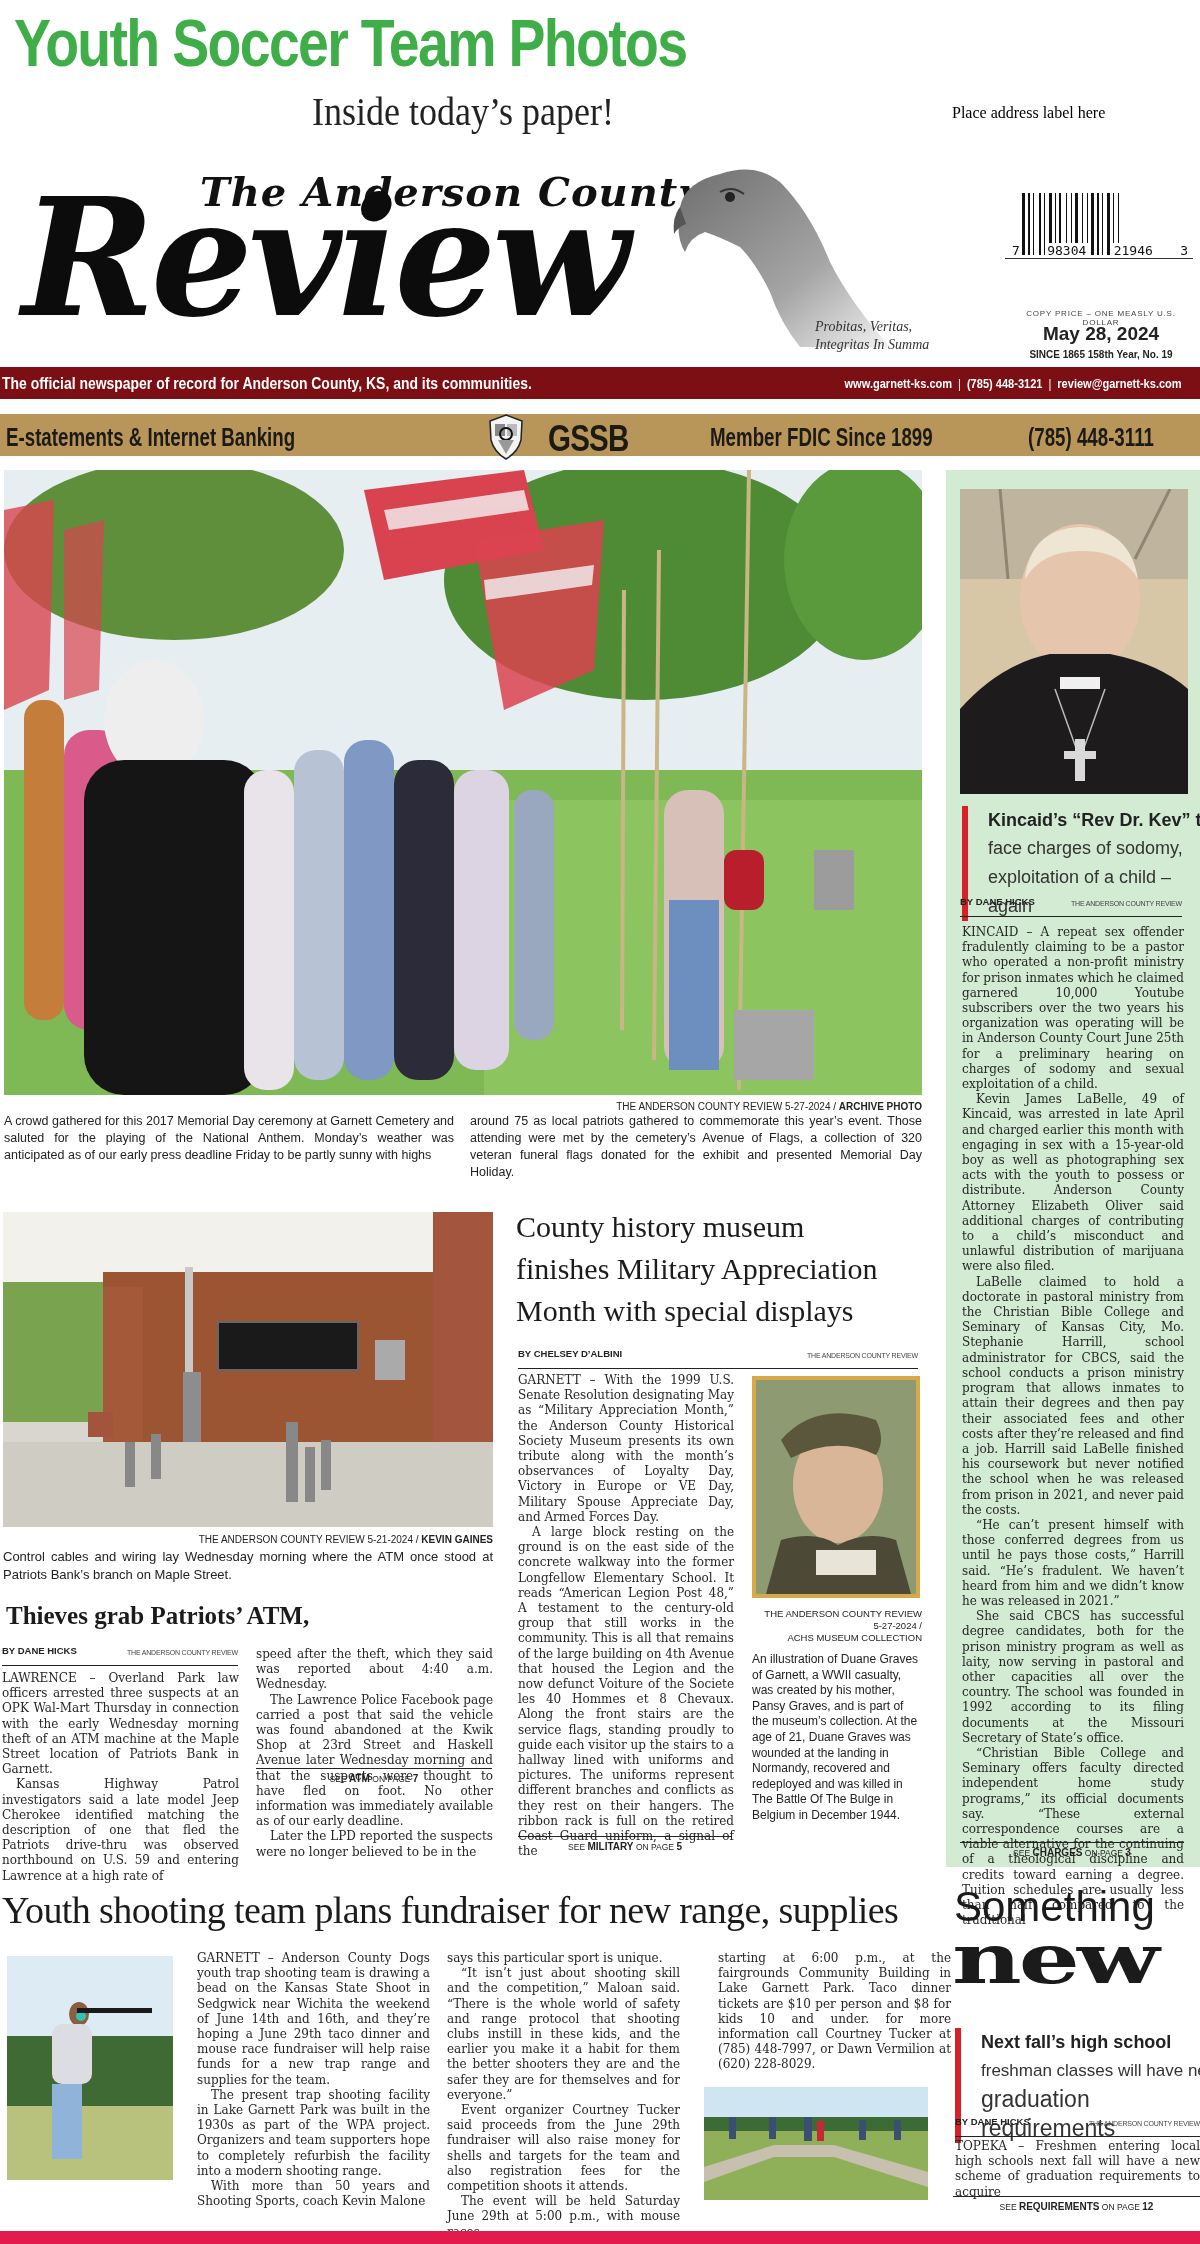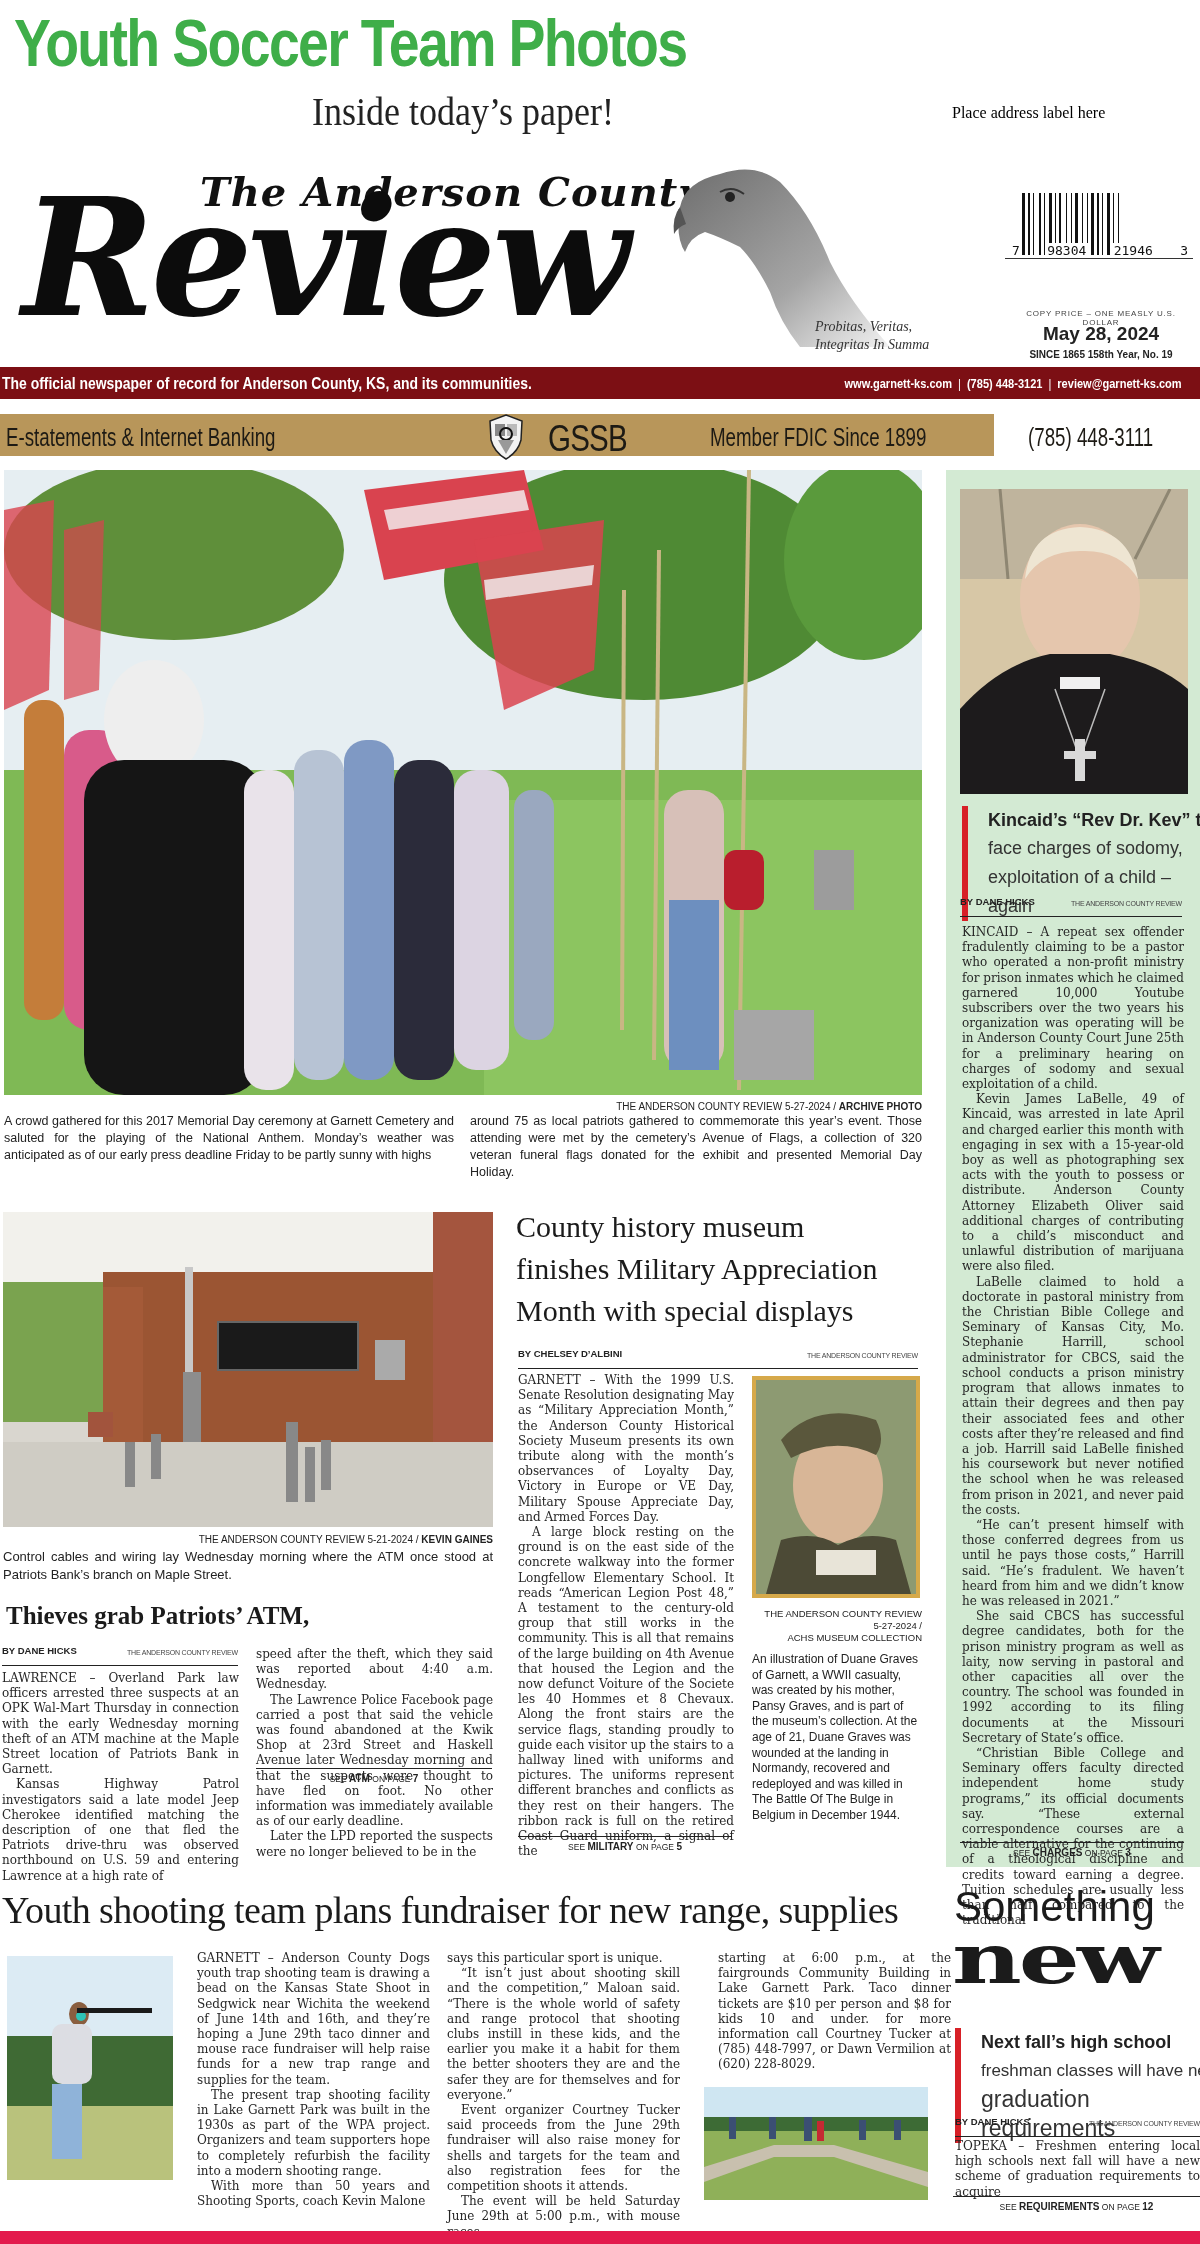--- a/index.html
+++ b/index.html
@@ -24,21 +24,21 @@
   .barcode-digits span { background: #fff; padding: 0 2px; }
   .copy-price { left: 1008px; top: 309px; width: 186px; text-align: center; font-family: "Liberation Sans", sans-serif; font-size: 8px; letter-spacing: 0.8px; color: #444; }
   .issue-date { left: 1008px; top: 323px; width: 186px; text-align: center; font-family: "Liberation Sans", sans-serif; font-weight: bold; font-size: 19px; color: #222; }
   .issue-vol { left: 1008px; top: 349px; width: 186px; text-align: center; font-family: "Liberation Sans", sans-serif; font-weight: bold; font-size: 10px; color: #222; }
 
   .red-bar { left: 0; top: 367px; width: 1200px; height: 32px; background: #7c0f14; color: #fff; font-family: "Liberation Sans", sans-serif; font-weight: bold; }
   .red-bar .tagline { position: absolute; left: 2px; top: 7px; font-size: 17px; transform: scaleX(0.82); transform-origin: left top; white-space: nowrap; }
   .red-bar .contacts { position: absolute; right: 18px; top: 9px; font-size: 13px; transform: scaleX(0.85); transform-origin: right top; white-space: nowrap; }
   .red-bar .contacts .sep { padding: 0 7px; font-weight: normal; }
 
-  .gold-bar { left: 0; top: 414px; width: 994px; height: 42px; background: #b8965a; font-family: "Liberation Sans", sans-serif; font-weight: normal; color: #1d1a14; }
+  .gold-bar { left: 0; top: 414px; width: 1200px; height: 42px; background: #b8965a; font-family: "Liberation Sans", sans-serif; font-weight: bold; color: #1d1a14; }
   .gold-bar .estatements { position: absolute; left: 6px; top: 8px; font-size: 26px; transform: scaleX(0.72); transform-origin: left top; white-space: nowrap; }
   .gold-bar .gssb-logo { position: absolute; left: 488px; top: 0; width: 36px; height: 46px; }
   .gold-bar .gssb { position: absolute; left: 548px; top: 4px; font-size: 36px; letter-spacing: -1px; transform: scaleX(0.82); transform-origin: left top; }
   .gold-bar .fdic { position: absolute; left: 710px; top: 8px; font-size: 26px; transform: scaleX(0.72); transform-origin: left top; white-space: nowrap; }
   .gold-bar .phone { position: absolute; left: 1028px; top: 8px; font-size: 26px; transform: scaleX(0.72); transform-origin: left top; white-space: nowrap; }
 
   
   .lead-photo { left: 4px; top: 470px; width: 918px; height: 625px; overflow: hidden; background: linear-gradient(180deg, #dfeaf3 0%, #d6e4c5 40%, #7fb85a 75%, #6aa444 100%); }
   .photo-credit { font-family: "Liberation Sans", sans-serif; font-size: 10px; color: #222; text-align: right; }
   .photo-credit b { font-weight: bold; }

